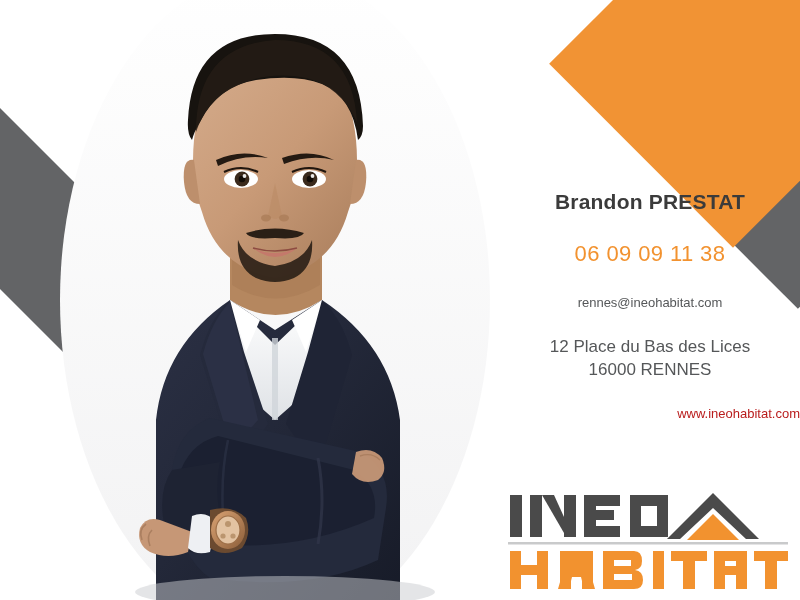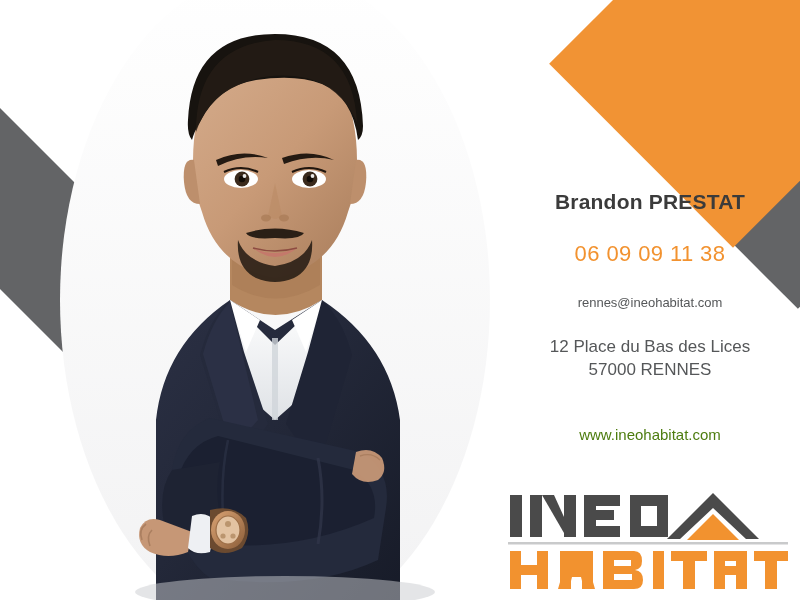--- a/index.html
+++ b/index.html
@@ -84,25 +84,26 @@
   }
   #contact-email {
     font-size:13px;
     color:#555759;
     margin-bottom:26px;
   }
   #contact-address {
     font-size:17px;
     color:#555759;
     line-height:1.34;
-    margin-bottom:44px;
+    margin-bottom:24px;
   }
   #contact-website {
-    font-size:15px;
-    color:#4d7c0f;
+    font-size:13px;
+    color:#b91c1c;
+    text-align:right;
   }
 
   
   #logo {
     position:absolute;
     left:508px; top:487px;
     width:280px; height:104px;
     z-index:9;
   }
   #logo-svg { display:block; width:280px; height:104px; }
@@ -234,21 +235,21 @@
       </g>
     </svg>
   </div>
 
   <div id="info">
     <div id="contact-name">Brandon PRESTAT</div>
     <div id="contact-phone">06 09 09 11 38</div>
     <div id="contact-email">rennes@ineohabitat.com</div>
     <div id="contact-address">
       <div>12 Place du Bas des Lices</div>
-      <div>57000 RENNES</div>
+      <div>16000 RENNES</div>
     </div>
     <div id="contact-website">www.ineohabitat.com</div>
   </div>
 
   <div id="logo">
     <svg id="logo-svg" viewBox="0 0 280 104" xmlns="http://www.w3.org/2000/svg">
 
       <g fill="#4A4A4A">
 
         <rect x="2" y="8" width="12" height="42"></rect>

